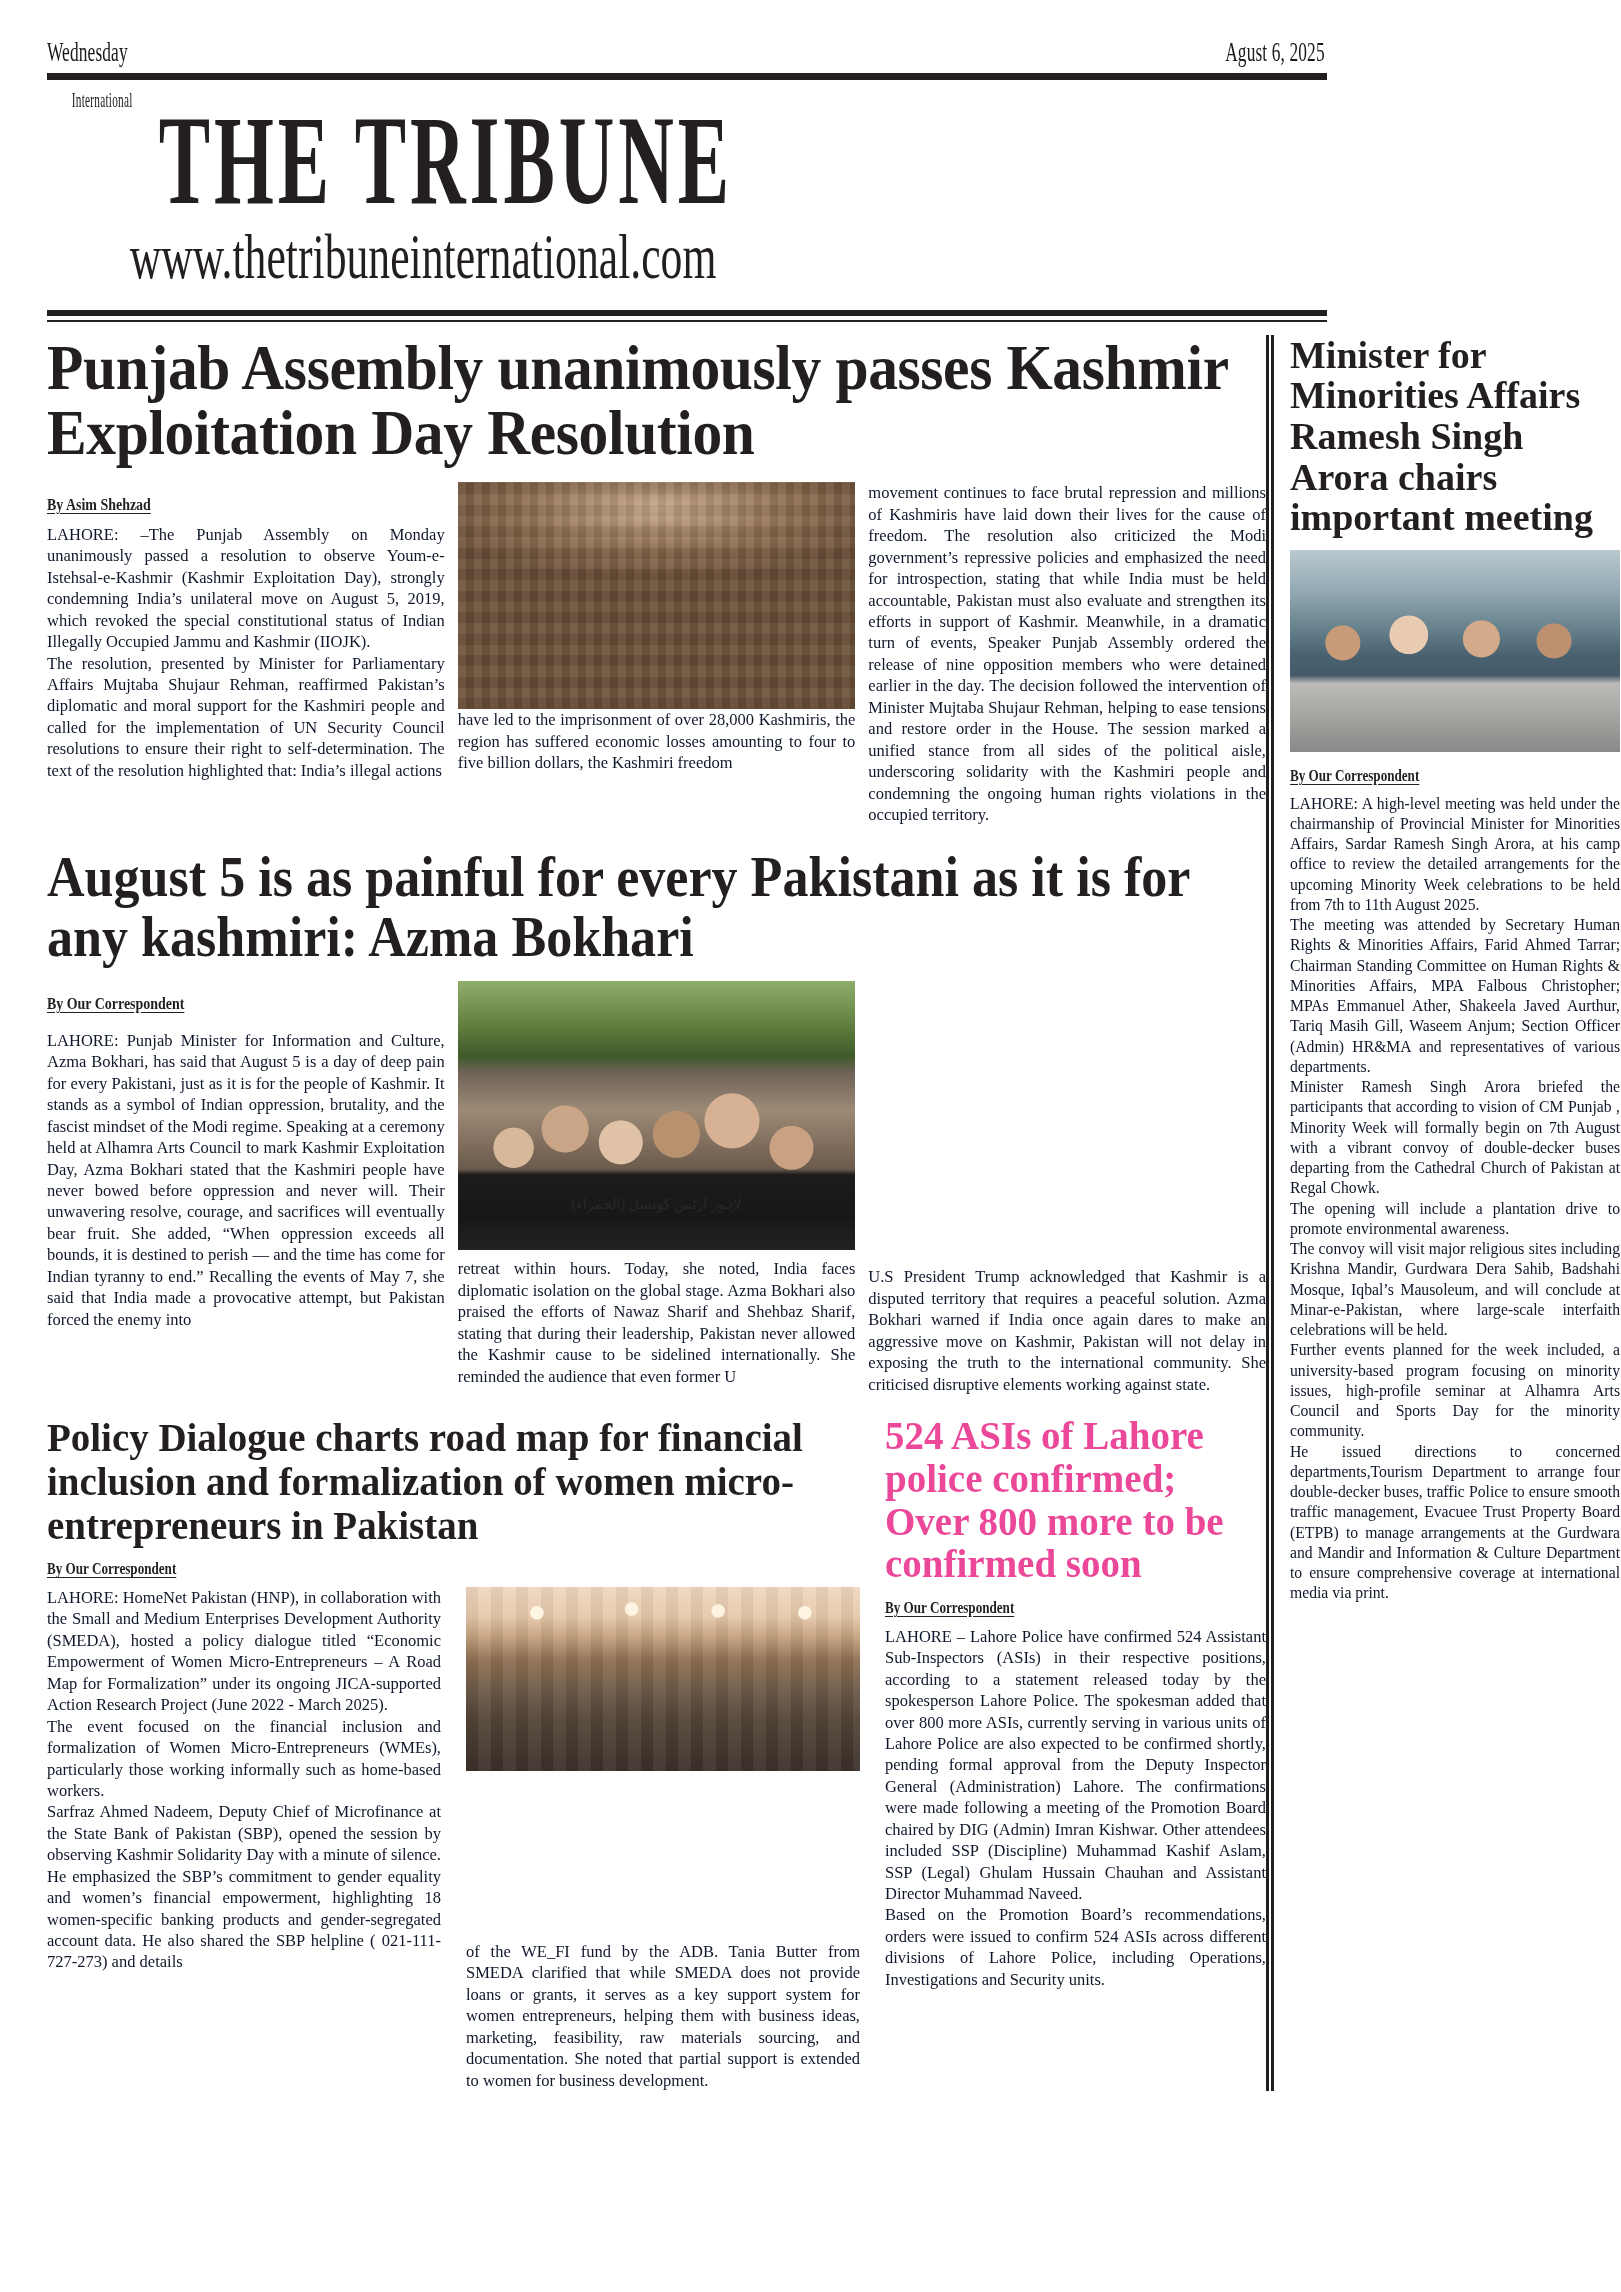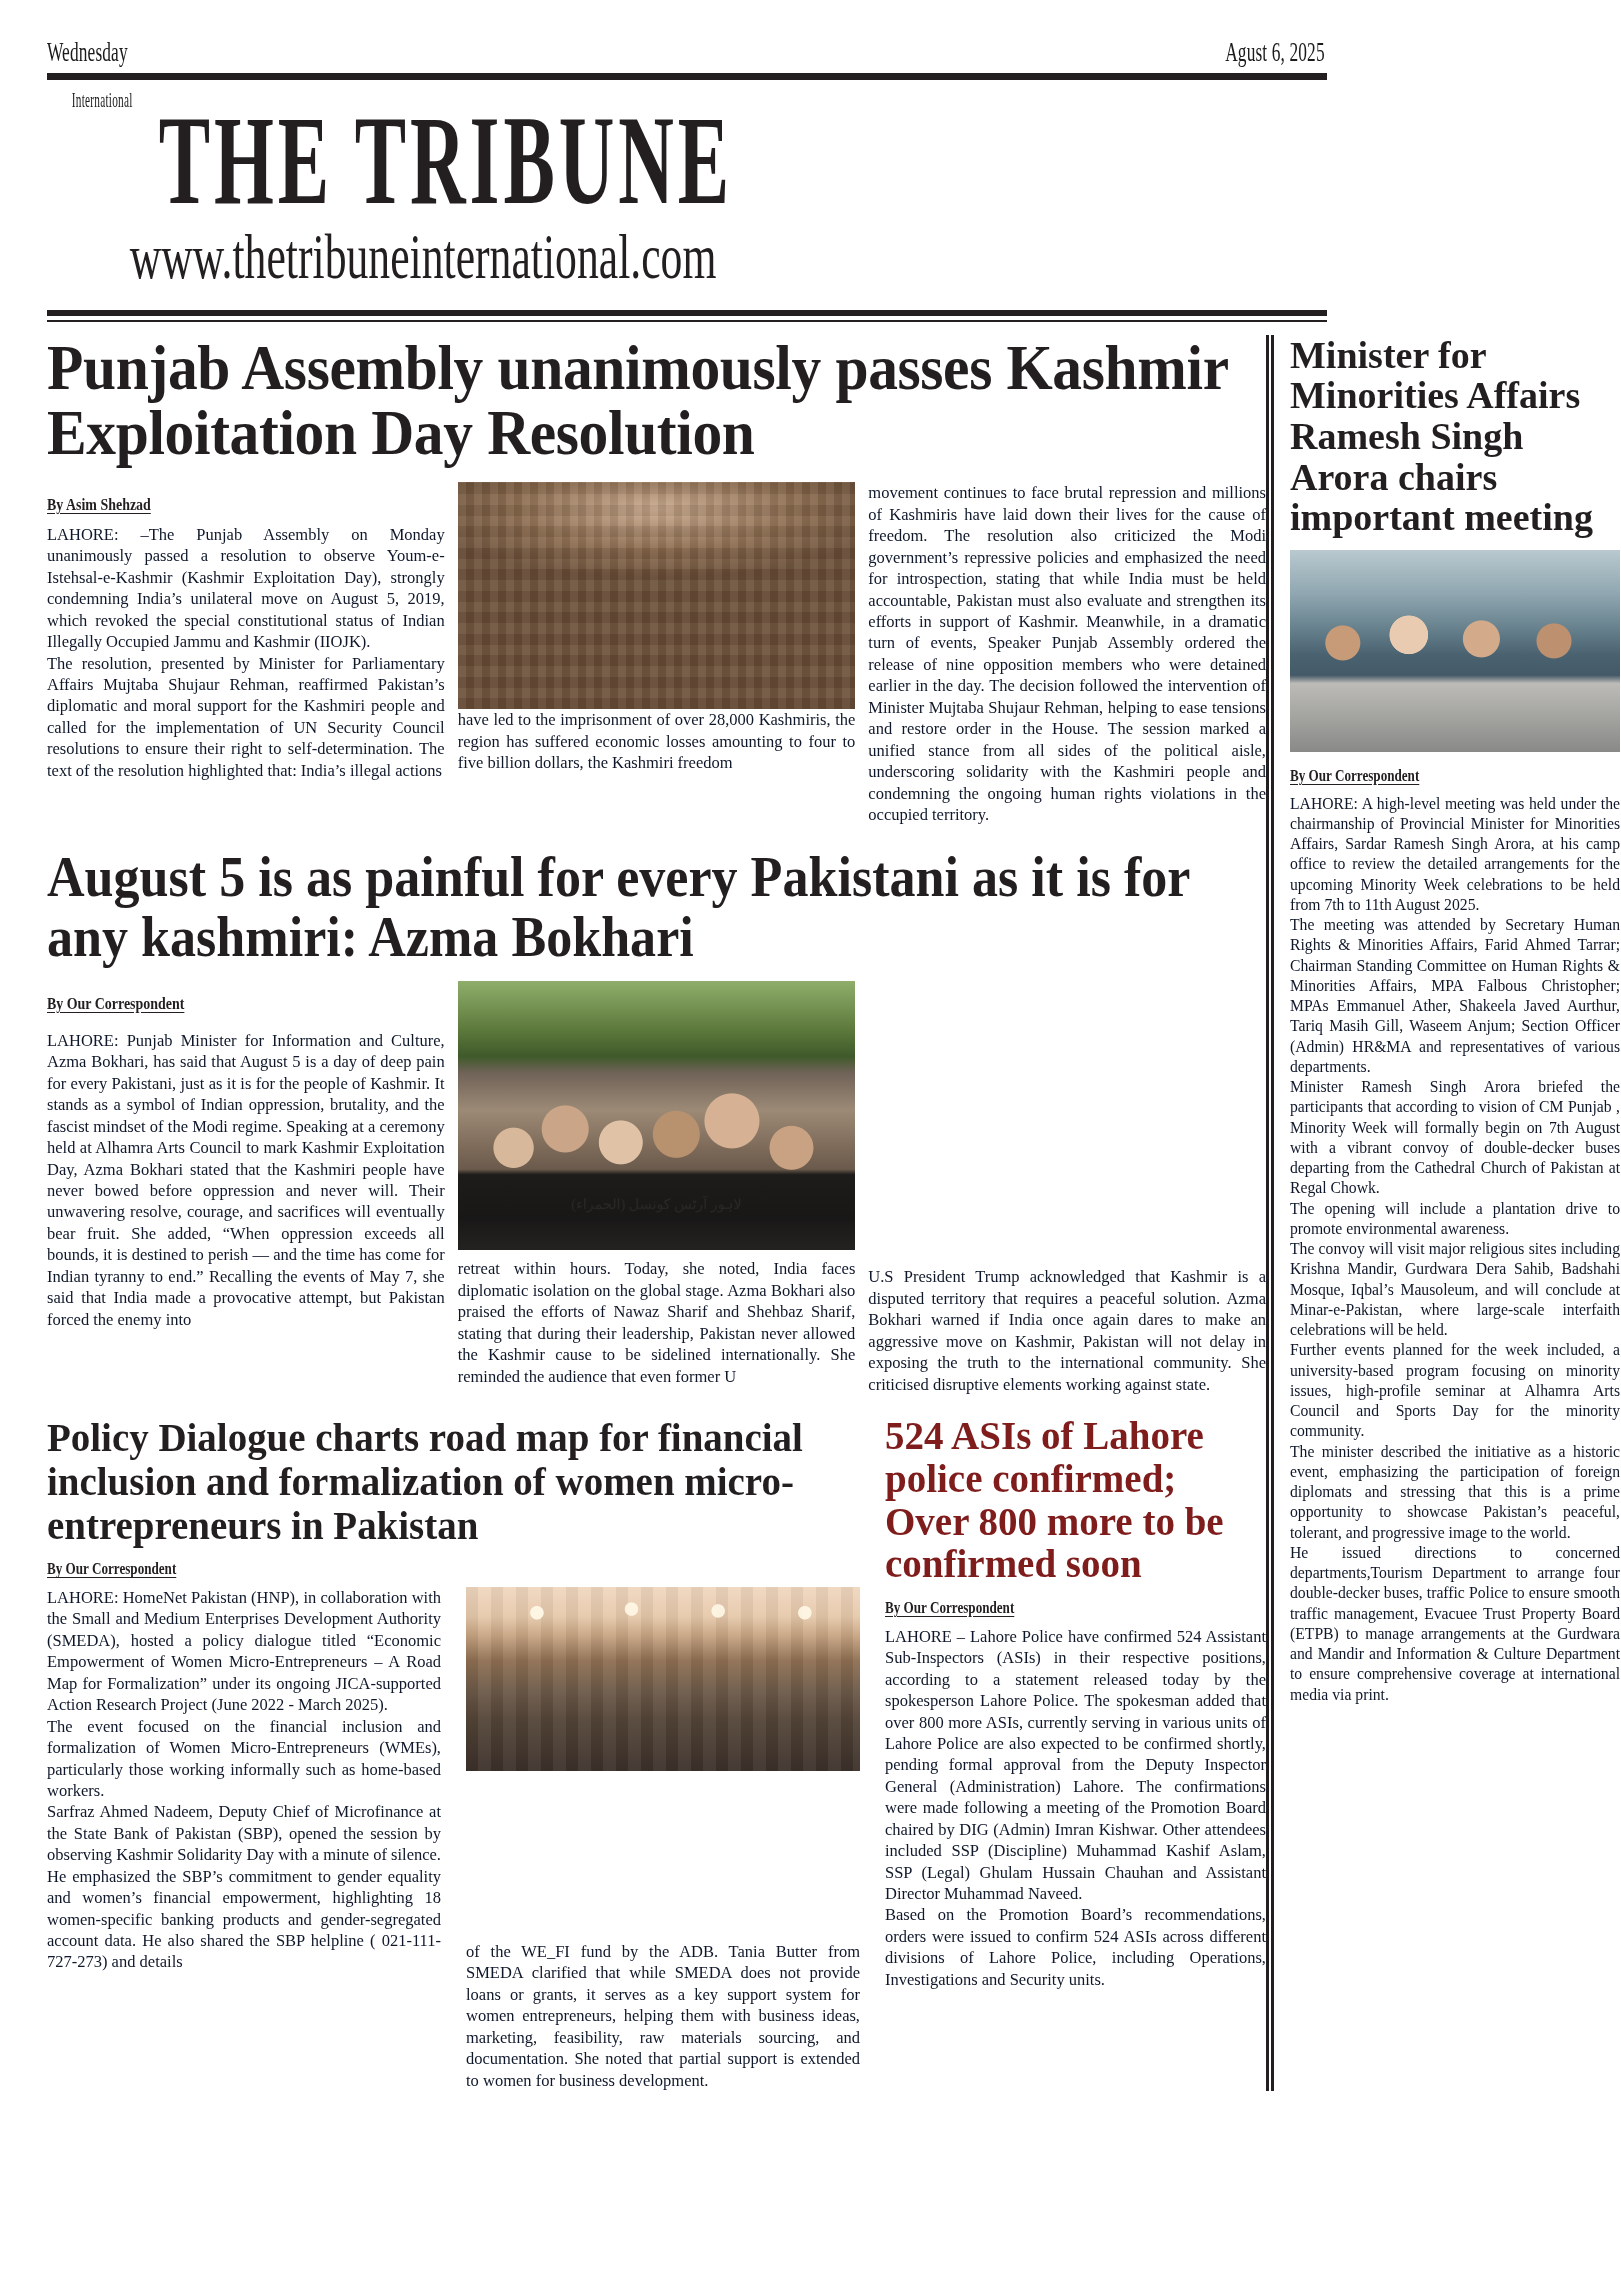--- a/index.html
+++ b/index.html
@@ -87,21 +87,21 @@
   }
   h2.sub {
     font-family:"Liberation Serif", serif;
     font-weight:700; font-size:41px; line-height:1.08;
     margin:0; transform:scaleX(.95); transform-origin:left top; width:105%;
     color:#231f20;
   }
   h2.subnarrow {
     font-family:"Liberation Serif", serif;
     font-weight:700; font-size:39px; line-height:1.1;
-    margin:0; color:#7f1d1d;
+    margin:0; color:#ec4899;
   }
   h2.sidehead {
     font-family:"Liberation Serif", serif;
     font-weight:700; font-size:38px; line-height:1.07;
     margin:0; color:#231f20;
   }
 
   .byline {
     font-family:"Liberation Serif", serif;
     font-weight:700; font-size:17px;
@@ -300,19 +300,18 @@
     <aside class="sidecol">
       <h2 class="sidehead">Minister for Minorities Affairs Ramesh Singh Arora chairs important meeting</h2>
       <div class="photo ph-meeting" style="margin-top:12.5px;"></div>
       <div class="byline small" style="margin-top:14.3px;">By Our Correspondent</div>
       <p class="bodytext">LAHORE: A high-level meeting was held under the chairmanship of Provincial Minister for Minorities Affairs, Sardar Ramesh Singh Arora, at his camp office to review the detailed arrangements for the upcoming Minority Week celebrations to be held from 7th to 11th August 2025.</p>
       <p class="bodytext">The meeting was attended by Secretary Human Rights &amp; Minorities Affairs, Farid Ahmed Tarrar; Chairman Standing Committee on Human Rights &amp; Minorities Affairs, MPA Falbous Christopher; MPAs Emmanuel Ather, Shakeela Javed Aurthur, Tariq Masih Gill, Waseem Anjum; Section Officer (Admin) HR&amp;MA and representatives of various departments.</p>
       <p class="bodytext">Minister Ramesh Singh Arora briefed the participants that according to vision of CM Punjab , Minority Week will formally begin on 7th August with a vibrant convoy of double-decker buses departing from the Cathedral Church of Pakistan at Regal Chowk.</p>
       <p class="bodytext">The opening will include a plantation drive to promote environmental awareness.</p>
       <p class="bodytext">The convoy will visit major religious sites including Krishna Mandir, Gurdwara Dera Sahib, Badshahi Mosque, Iqbal’s Mausoleum, and will conclude at Minar-e-Pakistan, where large-scale interfaith celebrations will be held.</p>
       <p class="bodytext">Further events planned for the week included, a university-based program focusing on minority issues, high-profile seminar at Alhamra Arts Council and Sports Day for the minority community.</p>
-      <p class="bodytext">The minister described the initiative as a historic event, emphasizing the participation of foreign diplomats and stressing that this is a prime opportunity to showcase Pakistan’s peaceful, tolerant, and progressive image to the world.</p>
       <p class="bodytext"> He issued directions to concerned departments,Tourism Department to arrange four double-decker buses, traffic Police to ensure smooth traffic management, Evacuee Trust Property Board (ETPB) to manage arrangements at the Gurdwara and Mandir and Information &amp; Culture Department to ensure comprehensive coverage at international media via print.</p>
     </aside>
 
   </div>
 </div>
 
 
 </body></html>

